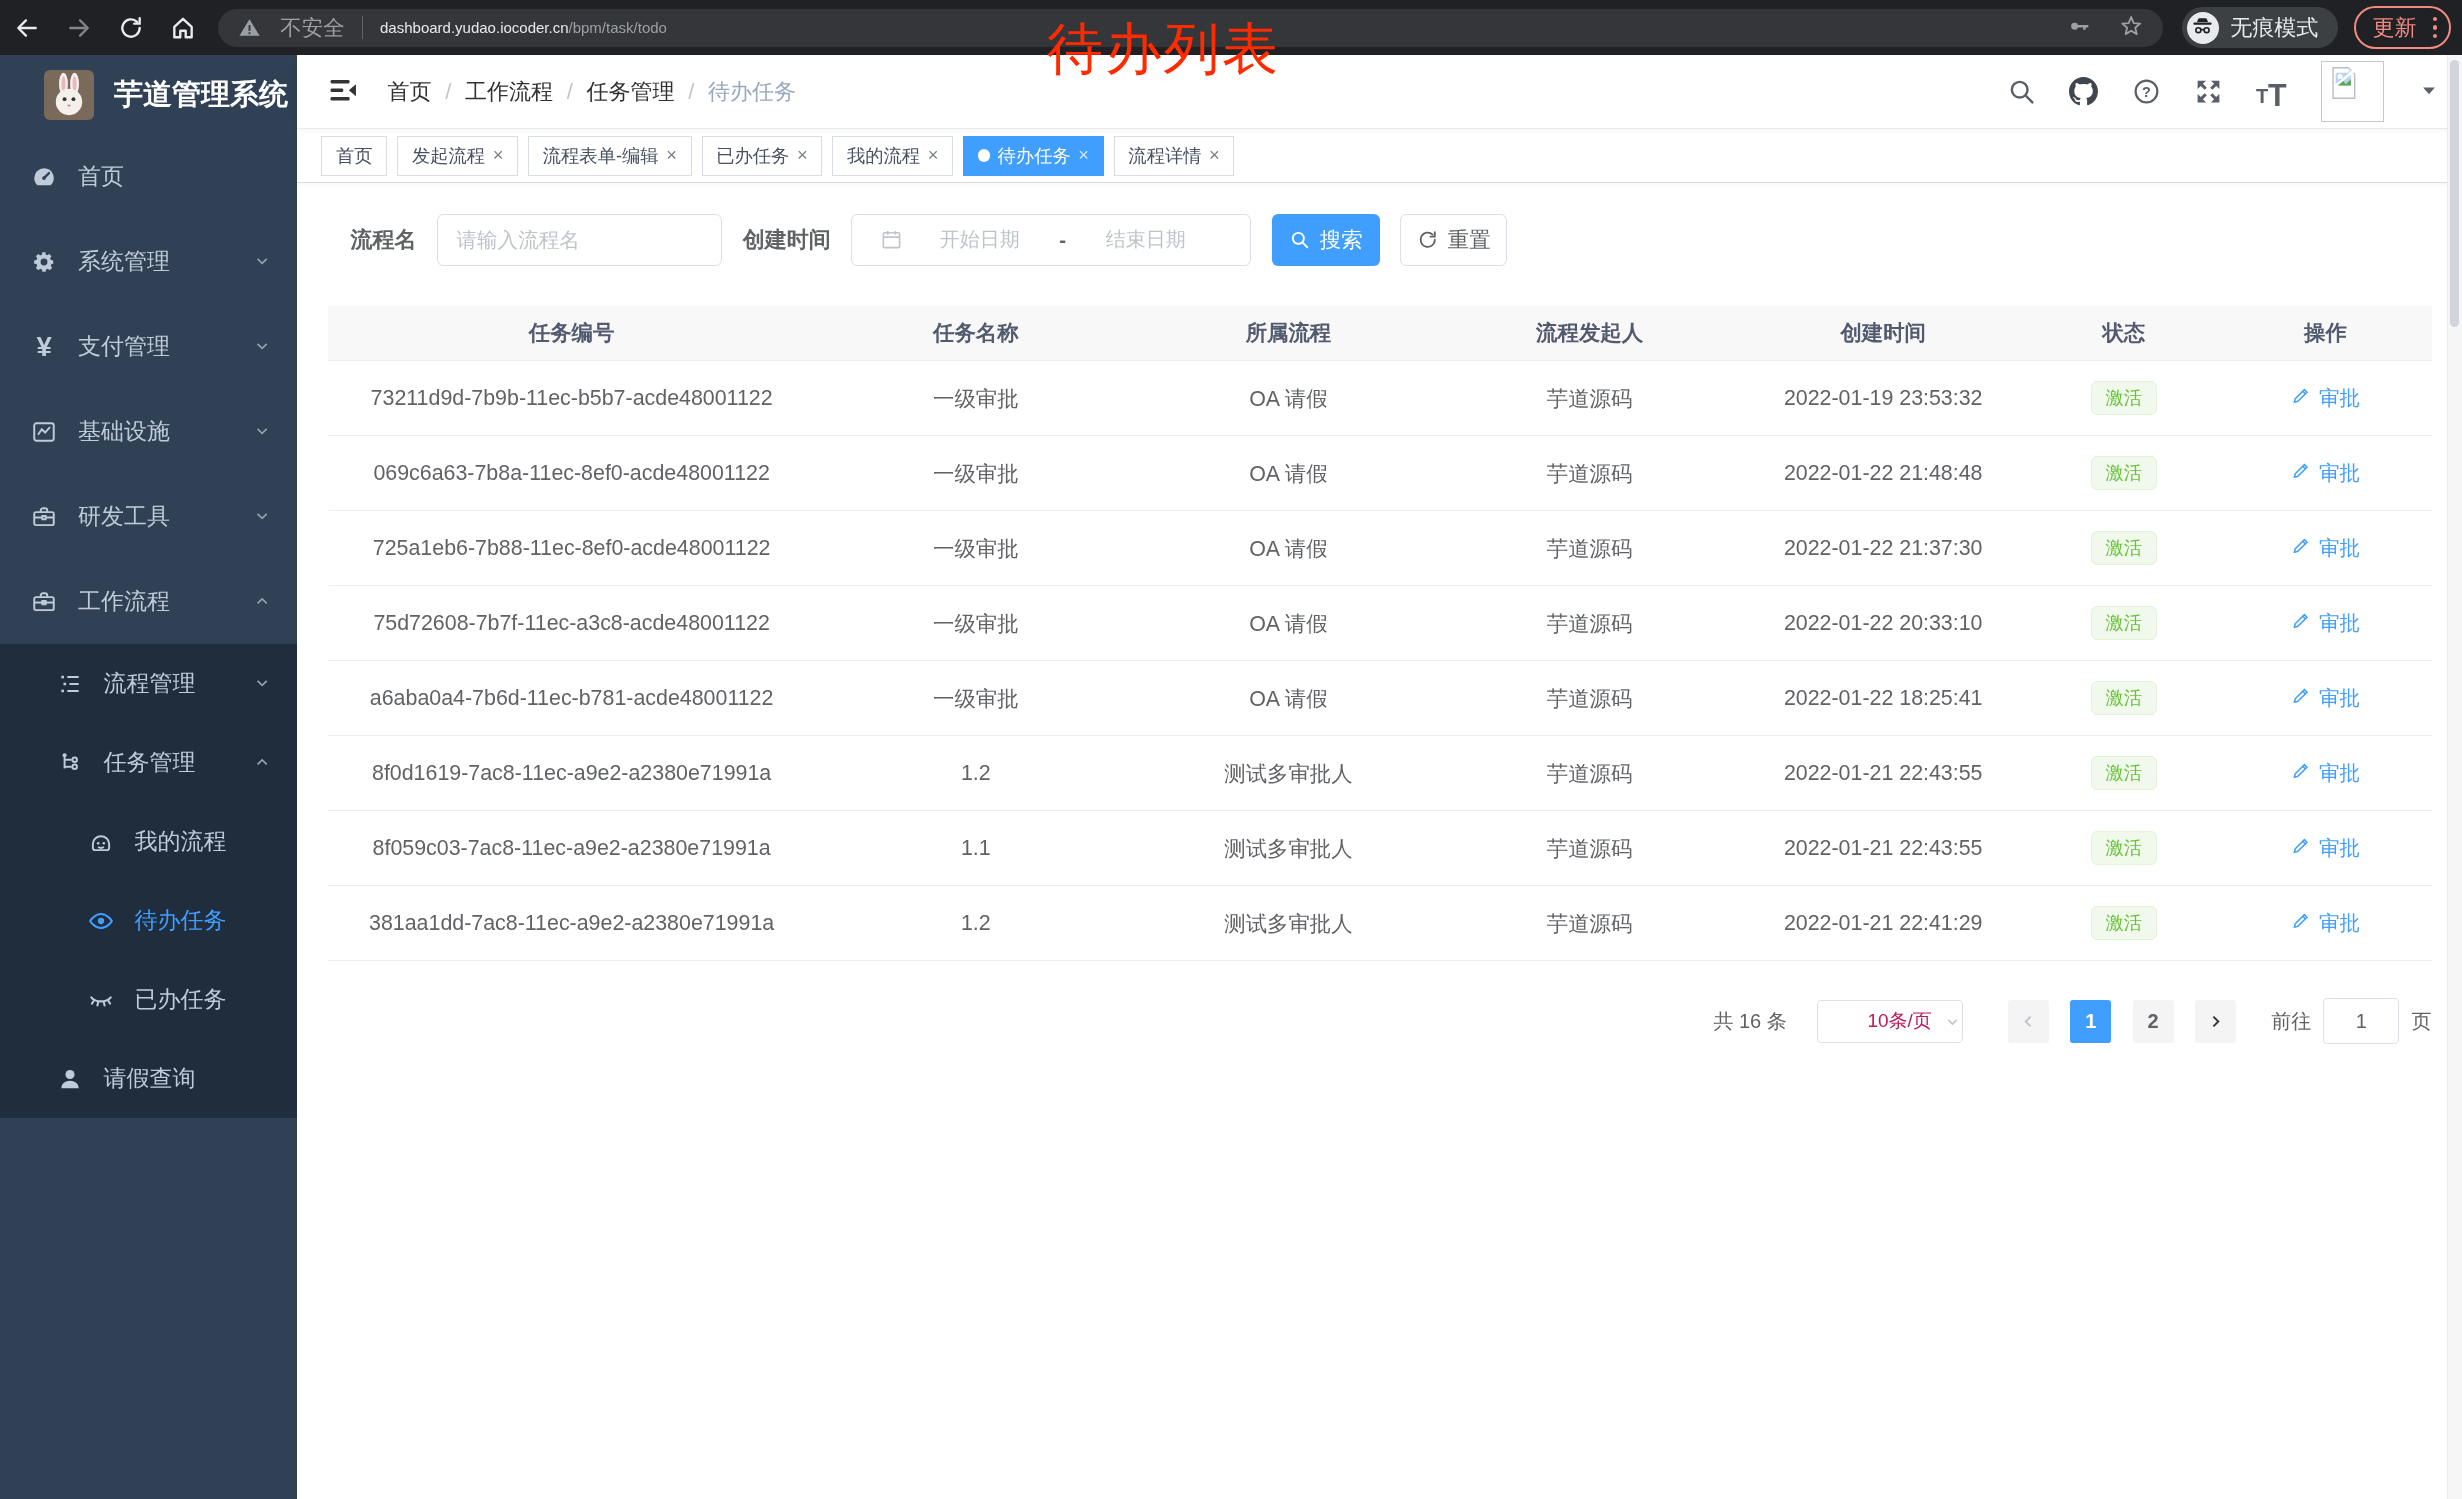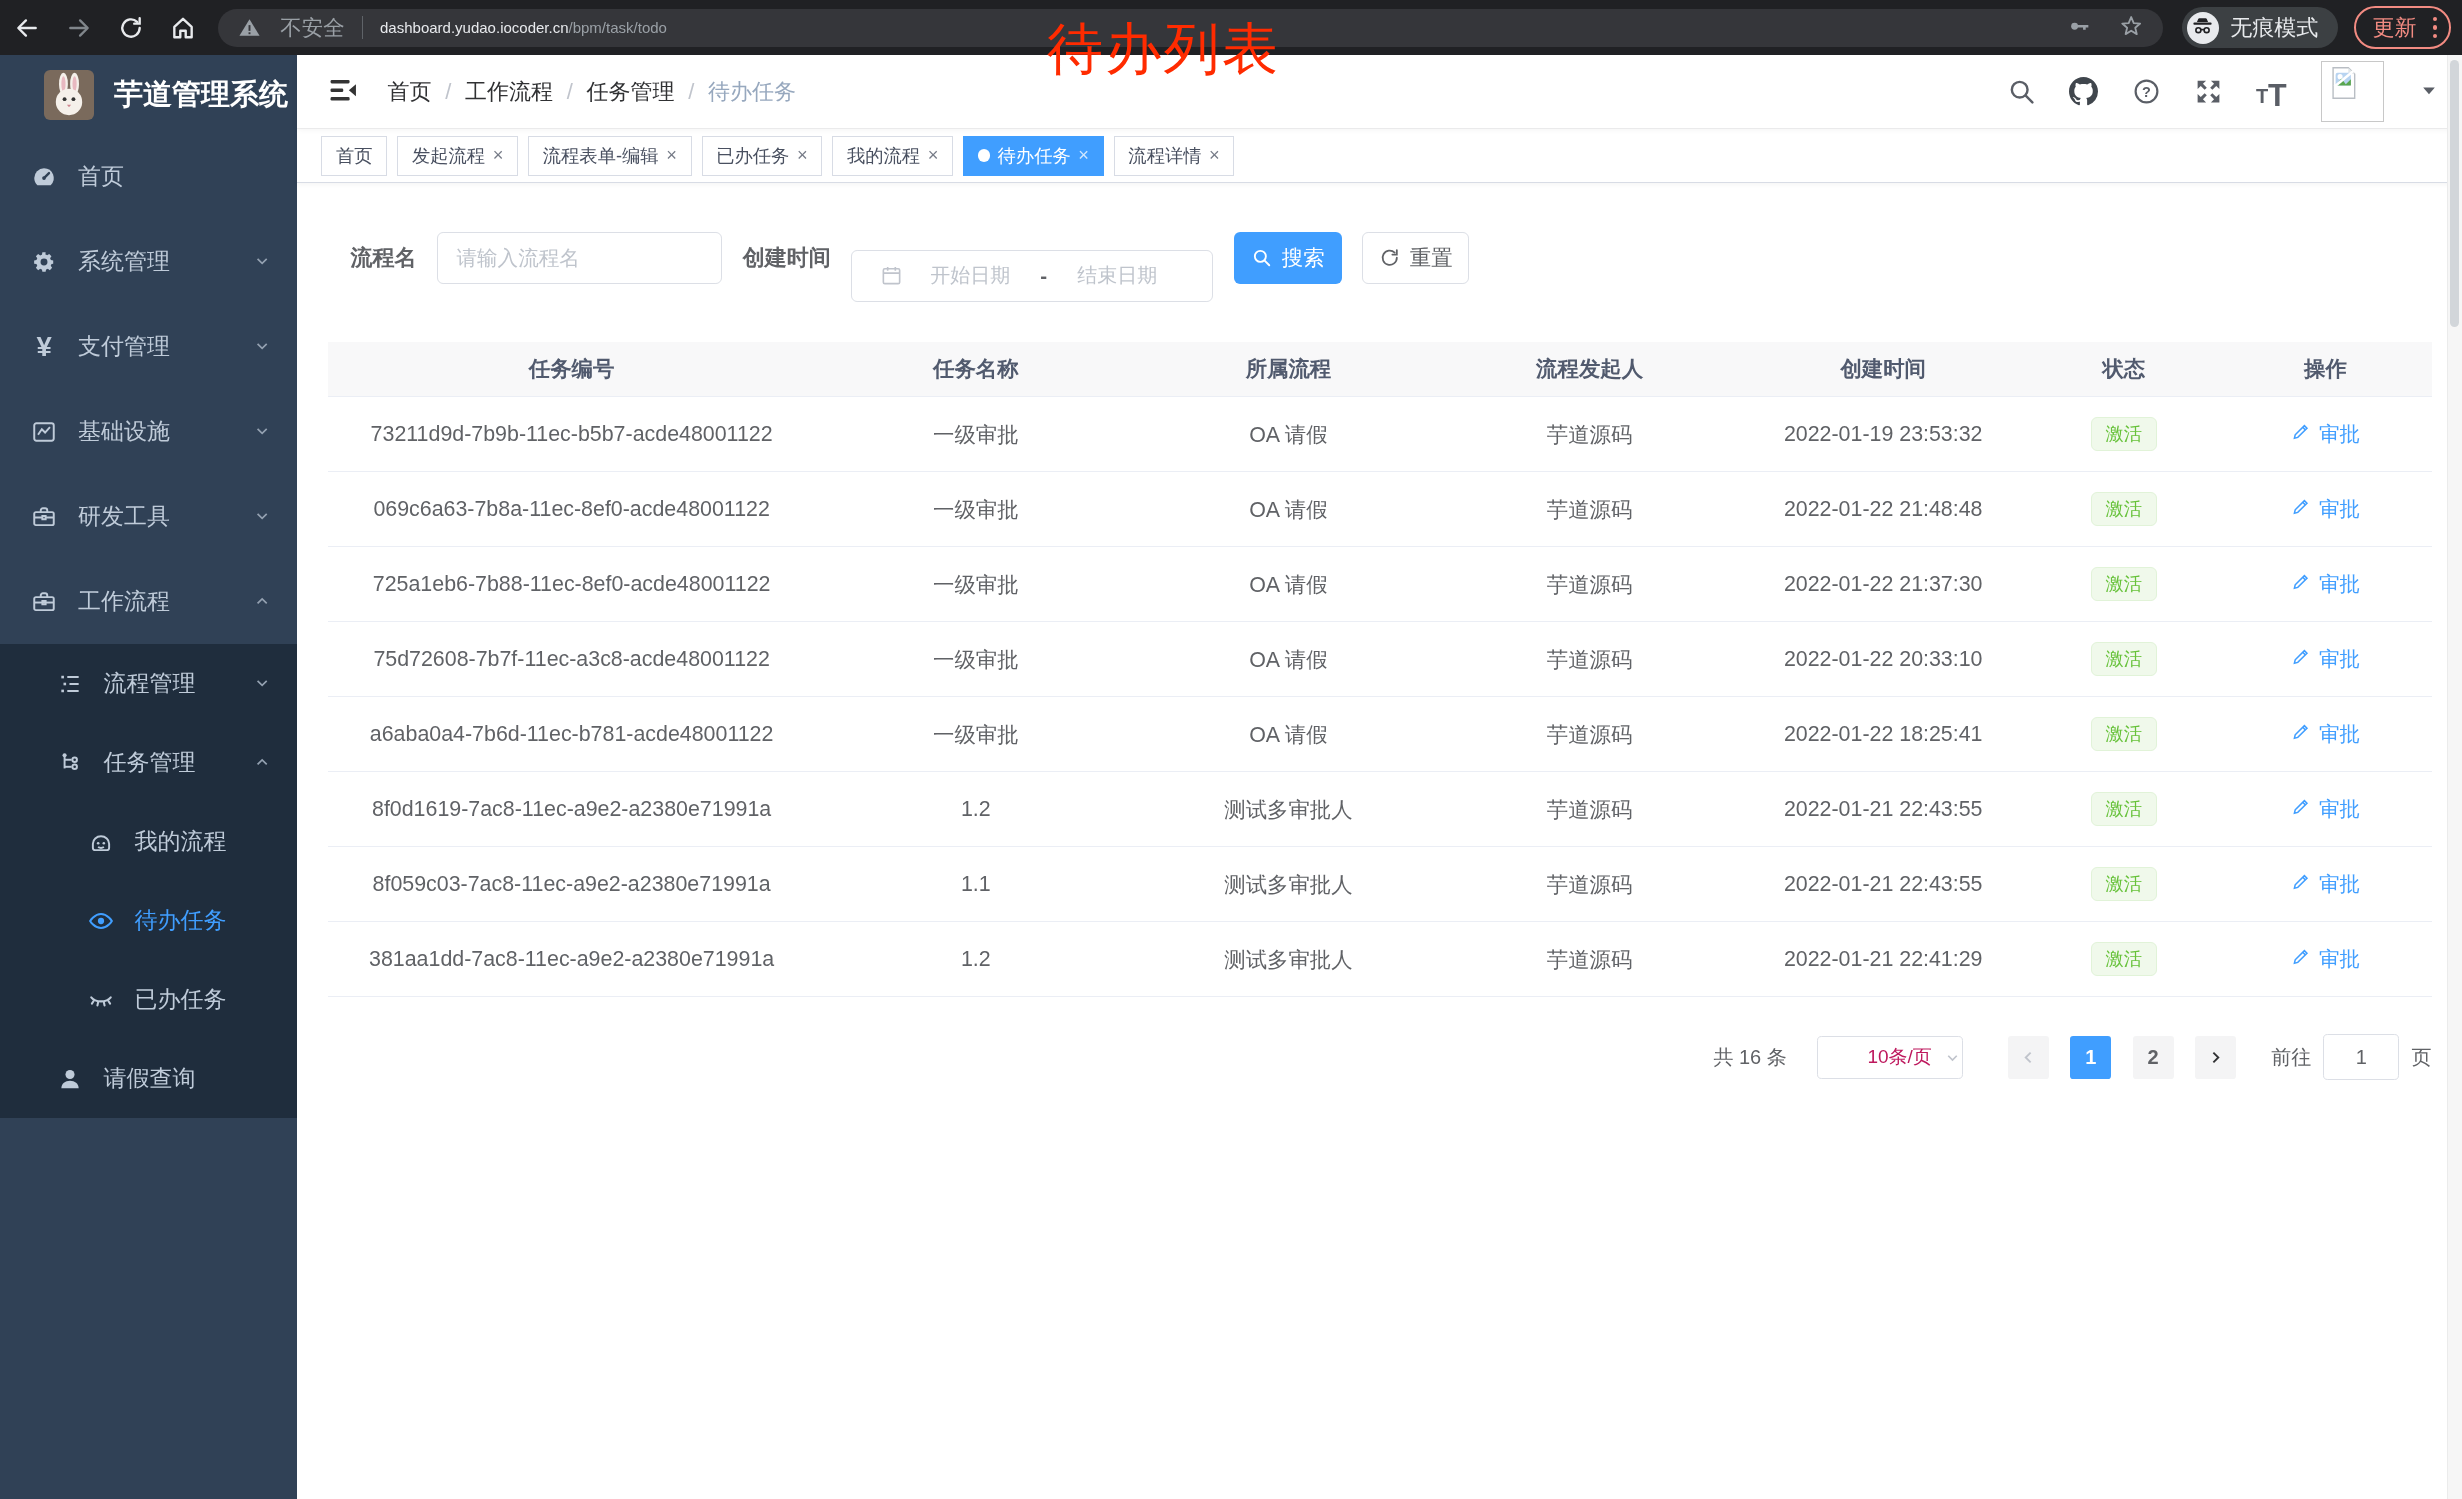--- a/index.html
+++ b/index.html
@@ -96,21 +96,21 @@
   .tag .x { font-size:18.3px; line-height:18.3px; opacity:.75; }
   .tag.active { background:#409eff; border-color:#409eff; color:#fff; }
 
   
   .content { flex:1; padding:30.5px 30.5px 0 30.5px; overflow:hidden; }
   .filter { display:flex; align-items:center; gap:20.6px; padding-left:23px; margin-bottom:40px; }
   .flabel { font-size:22px; font-weight:bold; color:#606266; white-space:nowrap; }
   .inp { height:52px; border:1.5px solid #dcdfe6; border-radius:6.1px; background:#fff; font-size:20.6px; }
   .name-inp { width:285px; padding:0 18.3px; color:#606266; outline:none; }
   .name-inp::placeholder { color:#bfc4cc; }
-  .date-inp { width:362px; display:flex; align-items:center; padding:0 28px; color:#bfc4cc; cursor:pointer;margin-top:36px; }
+  .date-inp { width:400px; display:flex; align-items:center; padding:0 28px; color:#bfc4cc; cursor:pointer; }
   .date-inp .cal { width:23px; height:23px; color:#c0c4cc; flex:0 0 auto; }
   .date-inp .cal svg { width:23px; height:23px; }
   .dph { flex:1; text-align:center; font-size:20px; color:#bfc4cc; }
   .dsep { color:#606266; font-weight:bold; padding:0 3.1px; }
   .btn { height:52px; border-radius:6.1px; font-size:21.4px; display:inline-flex; align-items:center;
     justify-content:center; gap:9.2px; cursor:pointer; border:none; white-space:nowrap; }
   .btn svg { width:21.4px; height:21.4px; }
   .btn-primary { width:108px; background:#409eff; color:#fff; }
   .btn-plain { width:107px; background:#fff; border:1.5px solid #dcdfe6; color:#606266; }
 

